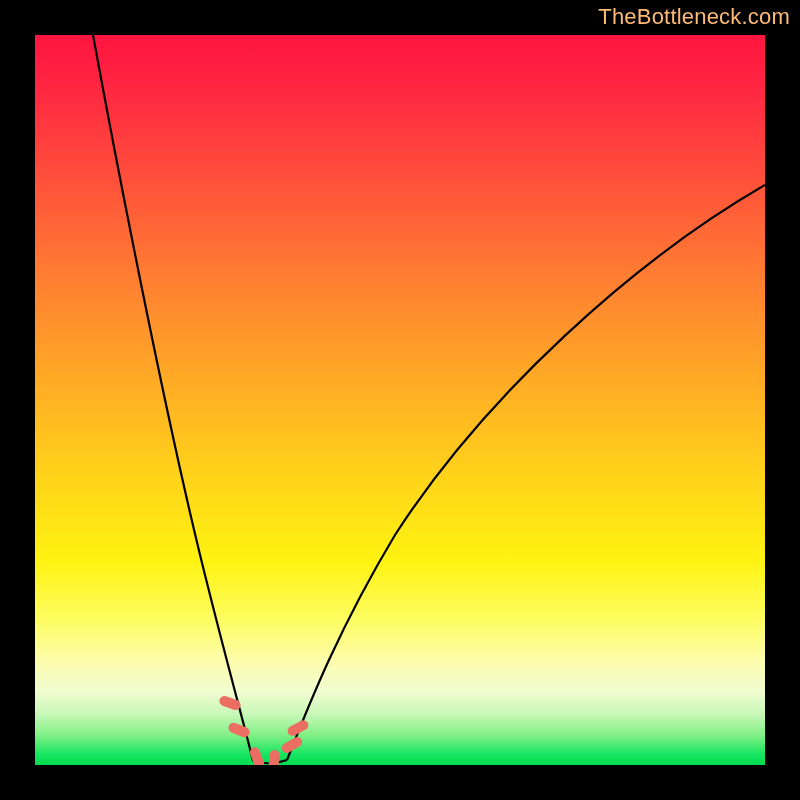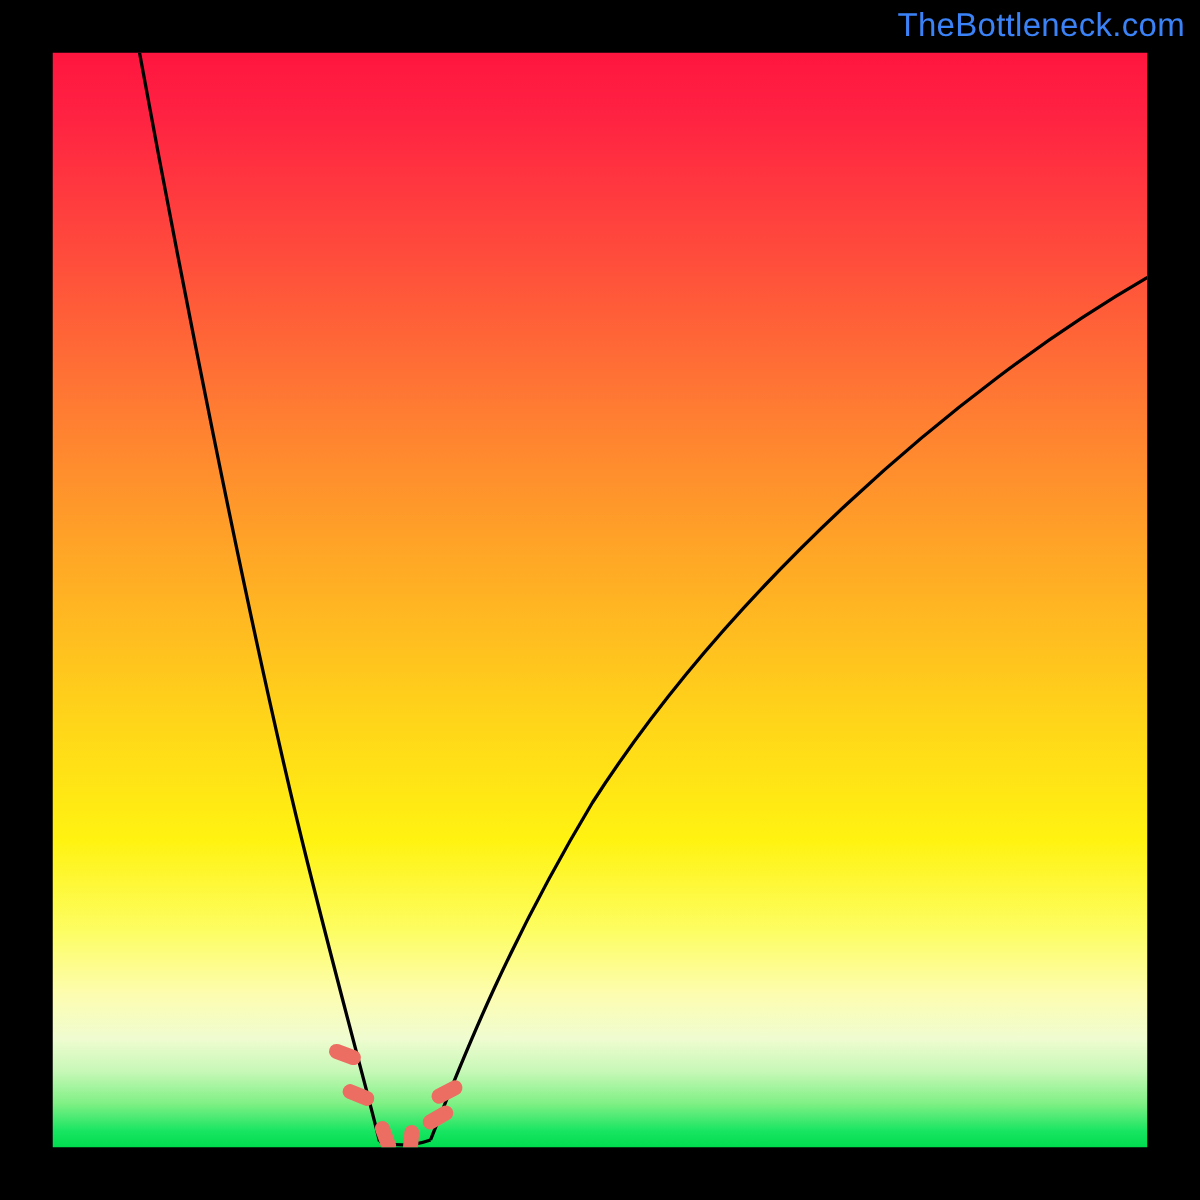--- a/index.html
+++ b/index.html
@@ -16,21 +16,21 @@
     left: 0;
     top: 0;
     width: 800px;
     height: 800px;
     background: #000;
   }
   .attribution {
     position: absolute;
     top: 4px;
     right: 10px;
-    color: #3b82f6;
+    color: #fdba74;
     font-size: 22px;
     font-weight: 500;
     letter-spacing: 0.2px;
     user-select: none;
   }
   .plot {
     position: absolute;
     left: 35px;
     top: 35px;
     width: 730px;

